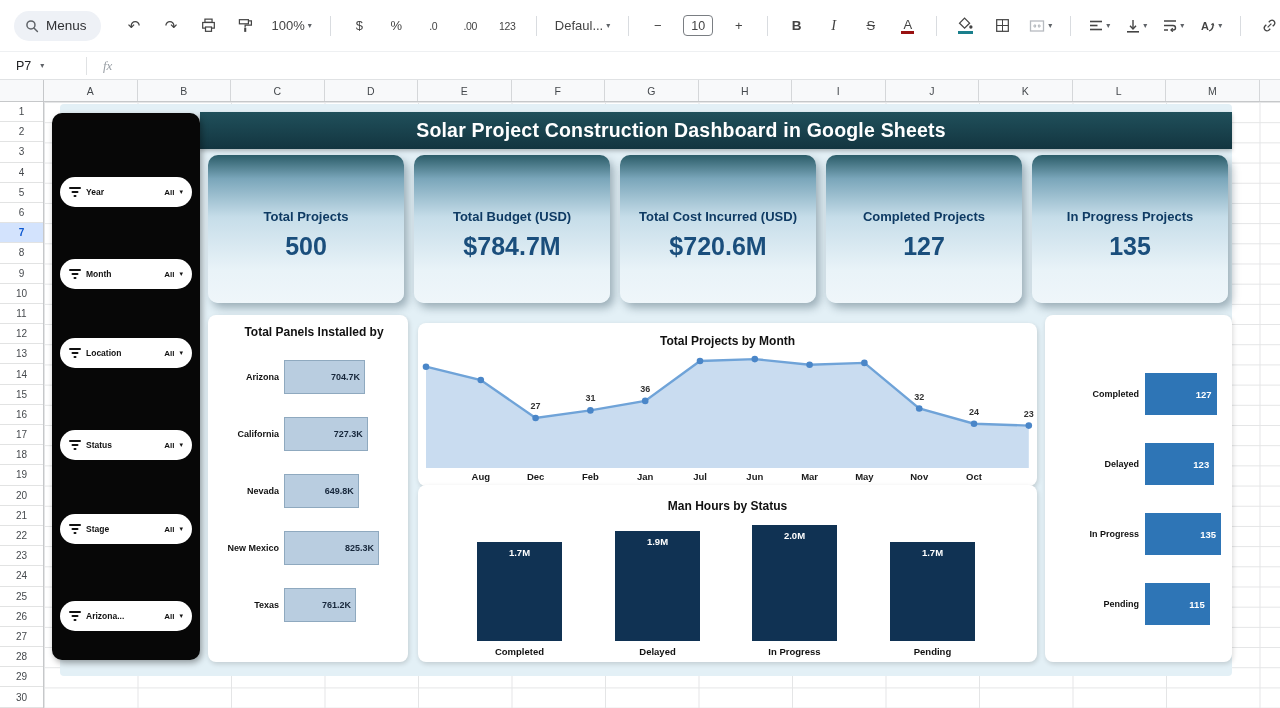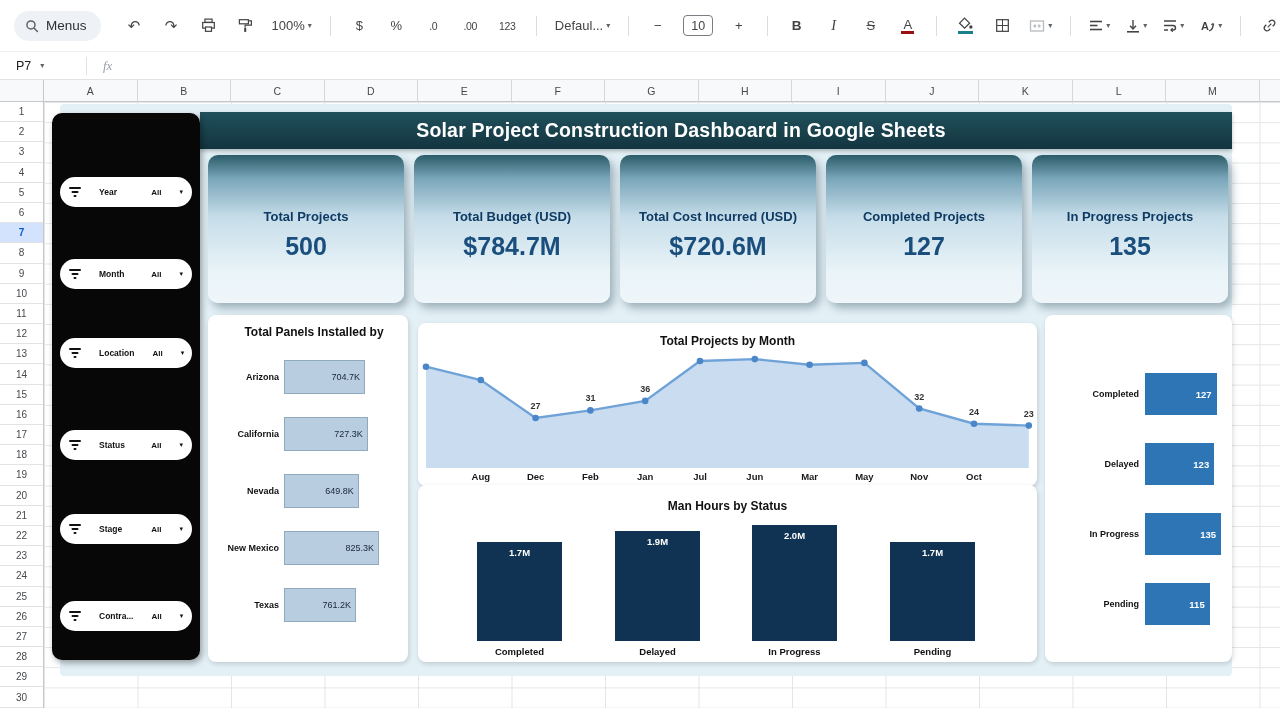--- a/index.html
+++ b/index.html
@@ -54,21 +54,21 @@
         background-size:93.5px 20.2px;}
   
   .dash-bg{position:absolute;left:60px;top:104px;width:1172px;height:572px;background:#e3f0f6;border-radius:4px;}
   .titlebar{position:absolute;left:200px;top:112px;width:1032px;height:37px;
             background:linear-gradient(180deg,#20505b,#133540);color:#fff;font-weight:700;font-size:19.5px;
             display:flex;align-items:center;justify-content:center;padding-right:70px;box-sizing:border-box;
             box-shadow:0 2px 4px rgba(0,0,0,.25);letter-spacing:.2px;}
   .sidebar{position:absolute;left:52px;top:113px;width:148px;height:547px;background:#070707;
            border-radius:10px;box-shadow:2px 3px 6px rgba(0,0,0,.35);}
   .filter-pill{position:absolute;left:8px;width:132px;height:30px;background:#fff;border-radius:15px;
-               display:flex;align-items:center;padding:0 9px;box-sizing:border-box;gap:18px;}
+               display:flex;align-items:center;padding:0 9px;box-sizing:border-box;gap:5px;}
   .f-ic svg{display:block;}
   .f-label{font-size:8.5px;font-weight:700;color:#111;flex:1;}
   .f-val{font-size:8px;font-weight:700;color:#111;}
   .f-caret{font-size:7px;color:#111;}
   #kpi-layer{position:absolute;left:0;top:0;width:0;height:0;}
   .kpi-card{position:absolute;top:155px;width:196px;height:148px;border-radius:10px;
             background:linear-gradient(180deg,#2b5c68 0%,#7aa6ba 16%,#c6dde9 42%,#e9f3f8 78%,#eff6fa 100%);
             box-shadow:4px 5px 8px rgba(25,55,72,.35);display:flex;flex-direction:column;align-items:center;
             justify-content:center;gap:8px;padding-top:12px;box-sizing:border-box;}
   .kpi-label{font-size:13px;font-weight:700;color:#0e3a63;}
@@ -81,21 +81,21 @@
   .panel-title{font-weight:700;font-size:12px;color:#111;text-align:center;}
   #panel1 .panel-title{padding-top:10px;padding-left:12px;}
   #panel2 .panel-title{padding-top:11px;}
   #panel3 .panel-title{padding-top:14px;}
   #panel4 .panel-title{padding-top:15px;font-size:11.5px;}
   #panels-rows{position:absolute;left:0;top:45px;right:6px;}
   .pbar-row{display:flex;align-items:center;height:34px;margin-bottom:23px;}
   .pbar-label{flex:0 0 76px;text-align:right;font-size:9px;font-weight:700;color:#111;
               padding-right:5px;box-sizing:border-box;}
   .pbar-bar{height:34px;background:#b9cde0;border:1px solid #8fa9bf;position:relative;box-sizing:border-box;}
-  .pbar-val{position:absolute;right:4px;top:50%;transform:translateY(-50%);font-size:9px;font-weight:400;
+  .pbar-val{position:absolute;right:4px;top:50%;transform:translateY(-50%);font-size:9px;font-weight:700;
             color:#16263a;white-space:nowrap;}
   #line-svg{position:absolute;left:0;top:26px;}
   #manhours-bars{position:absolute;left:0;top:0;width:100%;height:100%;}
   .mh-bar{position:absolute;width:85px;background:#103253;}
   .mh-val{text-align:center;color:#fff;font-size:9.5px;font-weight:700;margin-top:5px;}
   .mh-cat{position:absolute;top:161px;width:85px;text-align:center;font-size:9.5px;font-weight:700;color:#111;}
   #status-rows{position:absolute;left:0;top:0;width:100%;height:100%;}
   .st-row{position:absolute;left:0;width:100%;height:42px;display:flex;align-items:center;}
   .st-label{flex:0 0 100px;text-align:right;font-size:9px;font-weight:700;color:#111;
             padding-right:6px;box-sizing:border-box;}
@@ -438,21 +438,21 @@
       <span class="f-caret">▾</span>
     </div>
     <div class="filter-pill" style="top: 488px;">
       <span class="f-ic">
         <svg width="12" height="10" viewBox="0 0 12 10">
           <rect x="0" y="0" width="12" height="2" rx="1" fill="#111"></rect>
           <rect x="2.5" y="4" width="7" height="2" rx="1" fill="#111"></rect>
           <rect x="4.5" y="8" width="3" height="2" rx="1" fill="#111"></rect>
         </svg>
       </span>
-      <span class="f-label">Contra...</span>
+      <span class="f-label">Arizona...</span>
       <span class="f-val">All</span>
       <span class="f-caret">▾</span>
     </div>
   </div>
 <div id="kpi-layer">
     <div class="kpi-card" style="left: 208px;">
       <div class="kpi-label">Total Projects</div>
       <div class="kpi-value">500</div>
     </div>
     <div class="kpi-card" style="left: 414px;">

